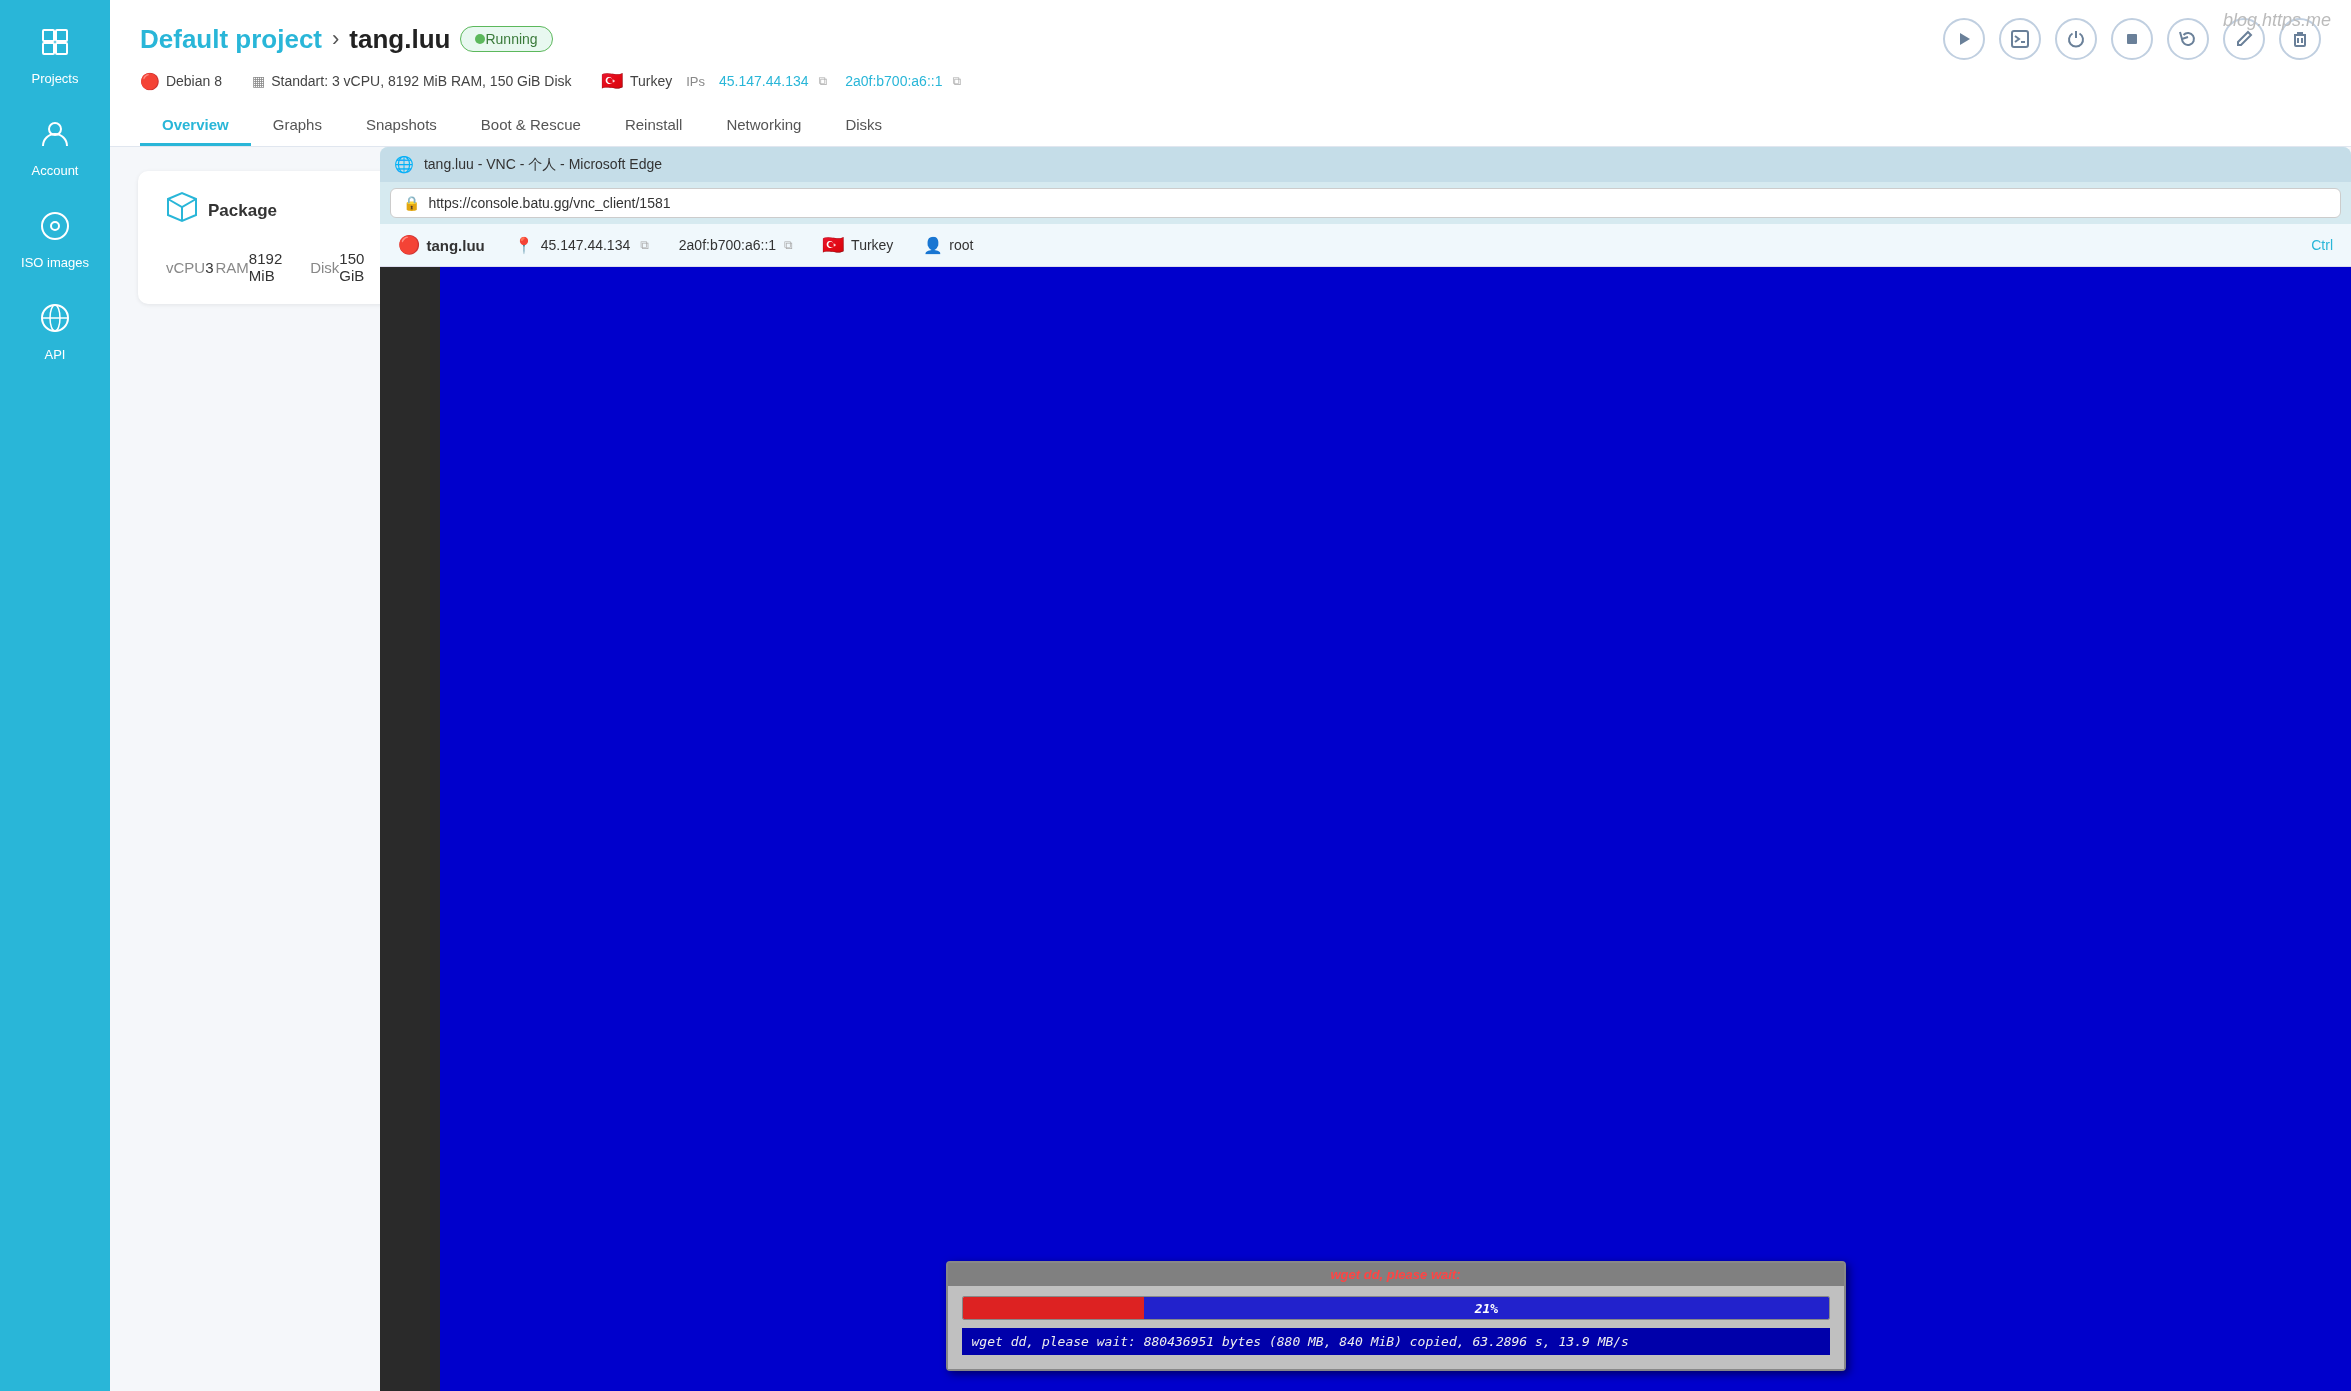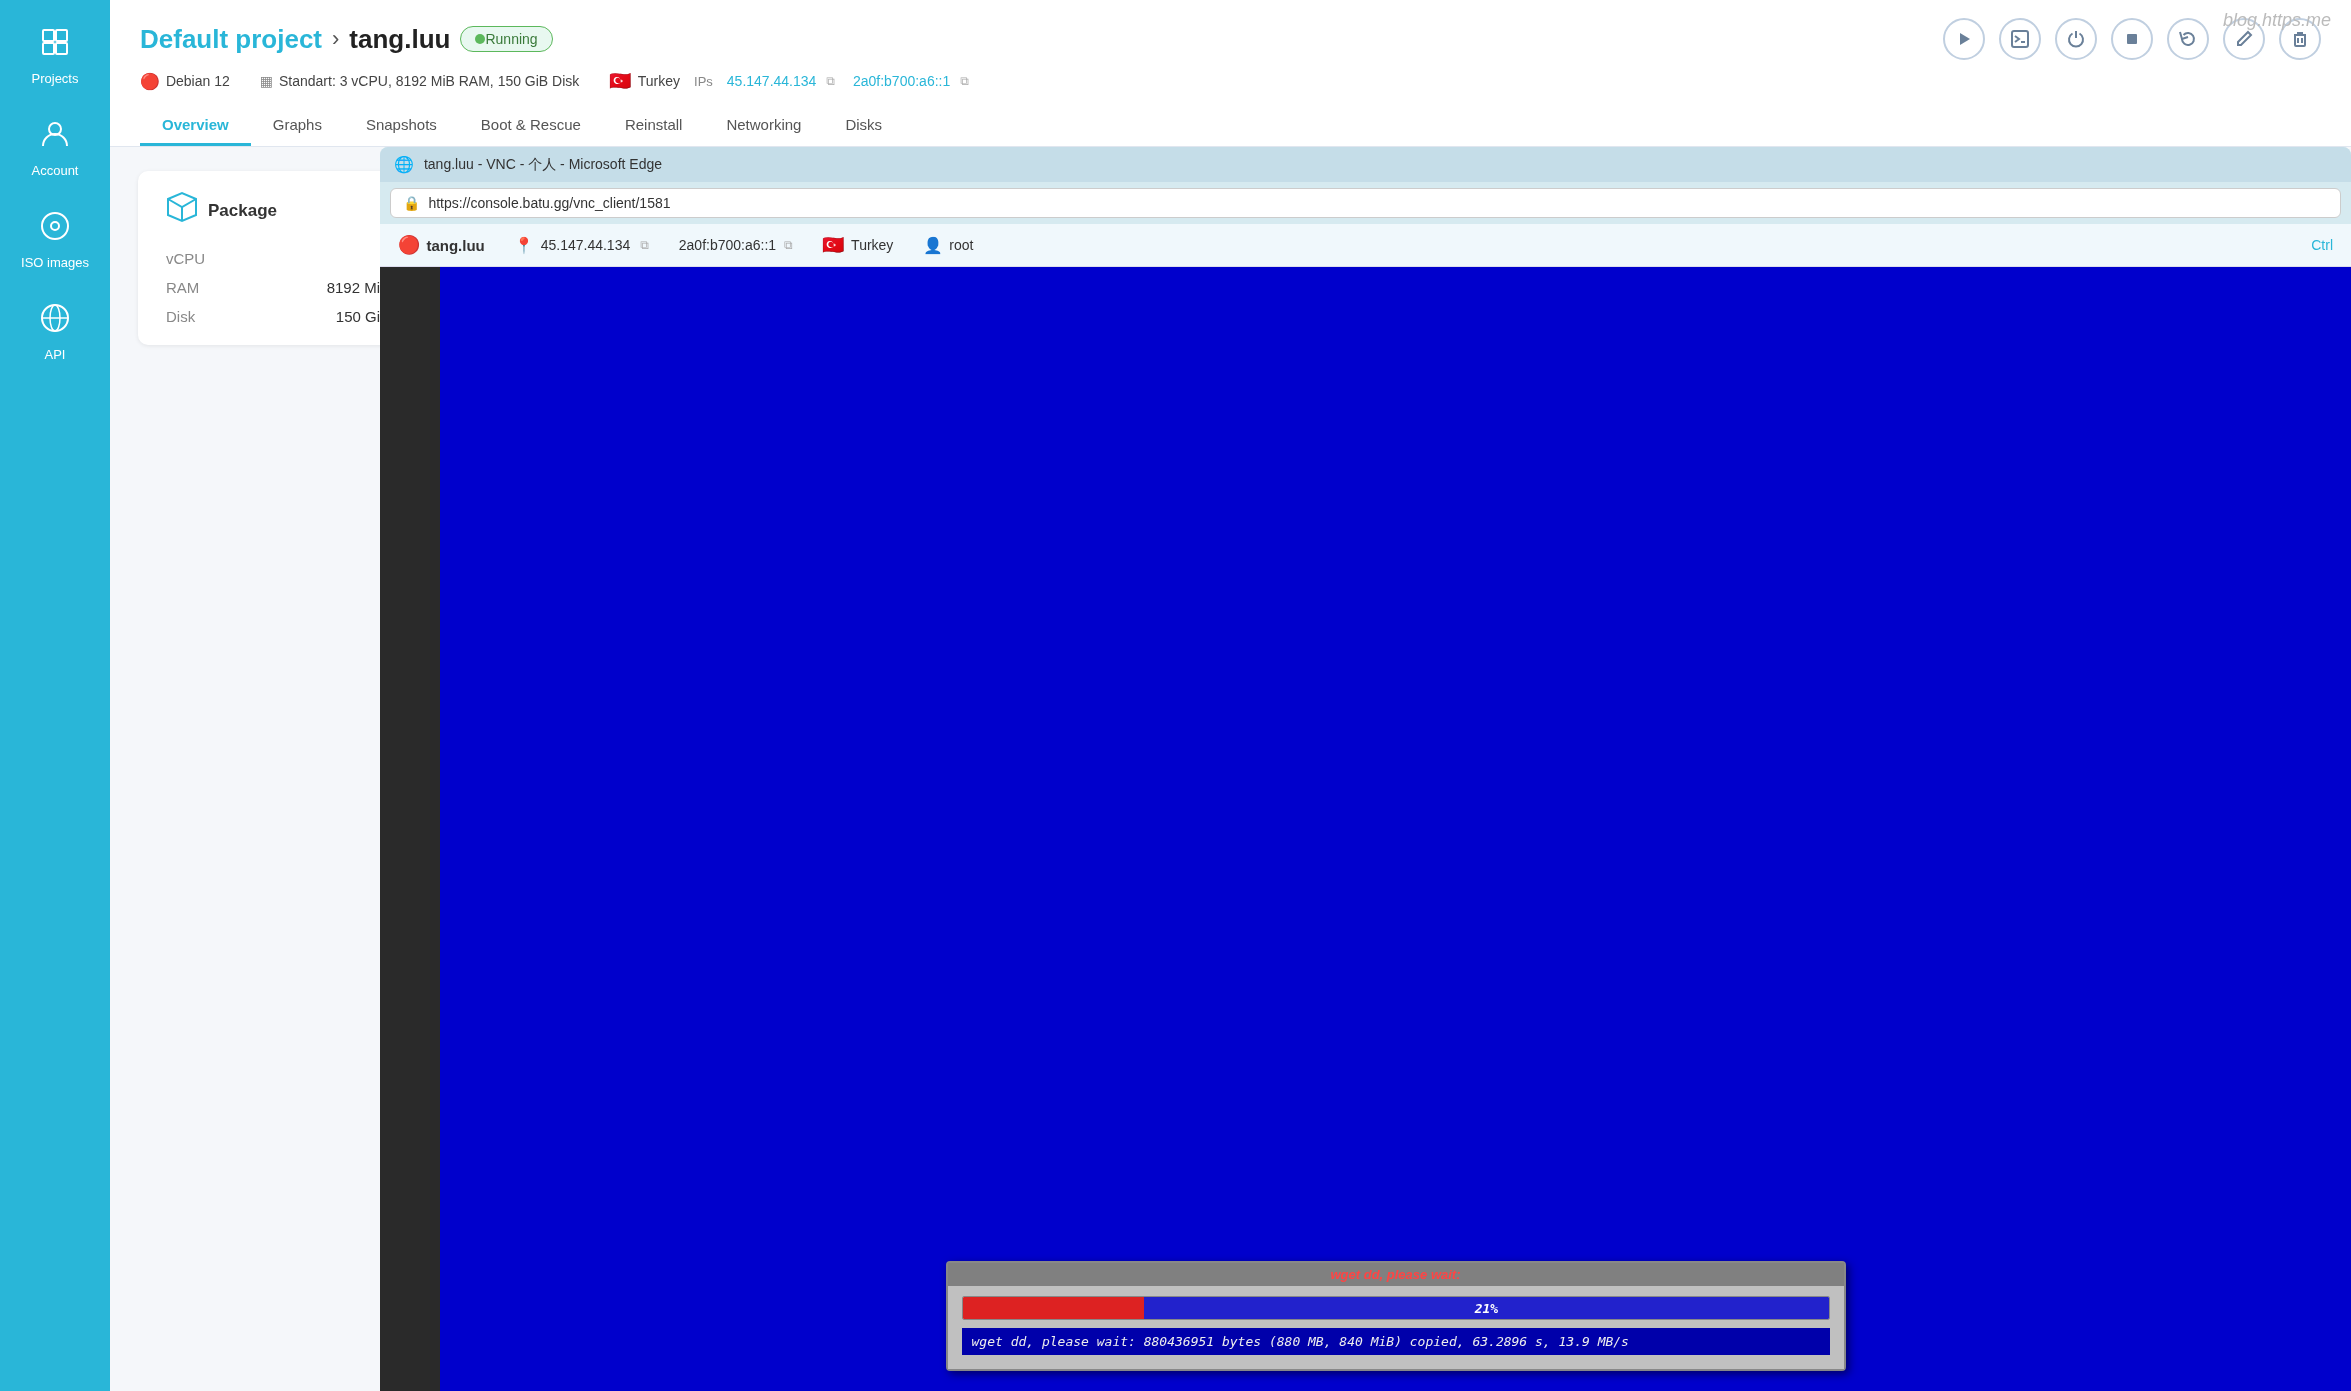--- a/index.html
+++ b/index.html
@@ -149,21 +149,21 @@
       height: fit-content;
     }
     .package-header {
       display: flex;
       align-items: center;
       gap: 10px;
       margin-bottom: 20px;
     }
     .package-icon { font-size: 28px; color: #29b6d8; }
     .package-title { font-size: 17px; font-weight: 600; color: #333; }
-    .package-details { display: flex; flex-direction: column; gap: 12px; }
+    .package-details { display: flex; flex-direction: row; gap: 2px; }
     .detail-row {
       display: flex;
       align-items: center;
       justify-content: space-between;
       font-size: 15px;
     }
     .detail-label { color: #888; }
     .detail-value { color: #333; font-weight: 500; }
 
     
@@ -407,21 +407,21 @@
             <line x1="7" y1="8" x2="7" y2="13"></line>
             <line x1="11" y1="8" x2="11" y2="13"></line>
           </svg>
         </div>
       </div>
     </div>
 
     <div class="server-meta">
       <div class="meta-item">
         <span class="meta-icon">🔴</span>
-        <span>Debian 12</span>
+        <span>Debian 8</span>
       </div>
       <div class="meta-item">
         <span style="color:#888; font-size:14px;">▦</span>
         <span>Standart: 3 vCPU, 8192 MiB RAM, 150 GiB Disk</span>
       </div>
       <div class="meta-item">
         <span class="flag-emoji">🇹🇷</span>
         <span>Turkey</span>
         <span style="color:#888; margin-left:8px; font-size:13px;">IPs</span>
         <span class="ip-link" style="margin-left:8px;">45.147.44.134</span>

